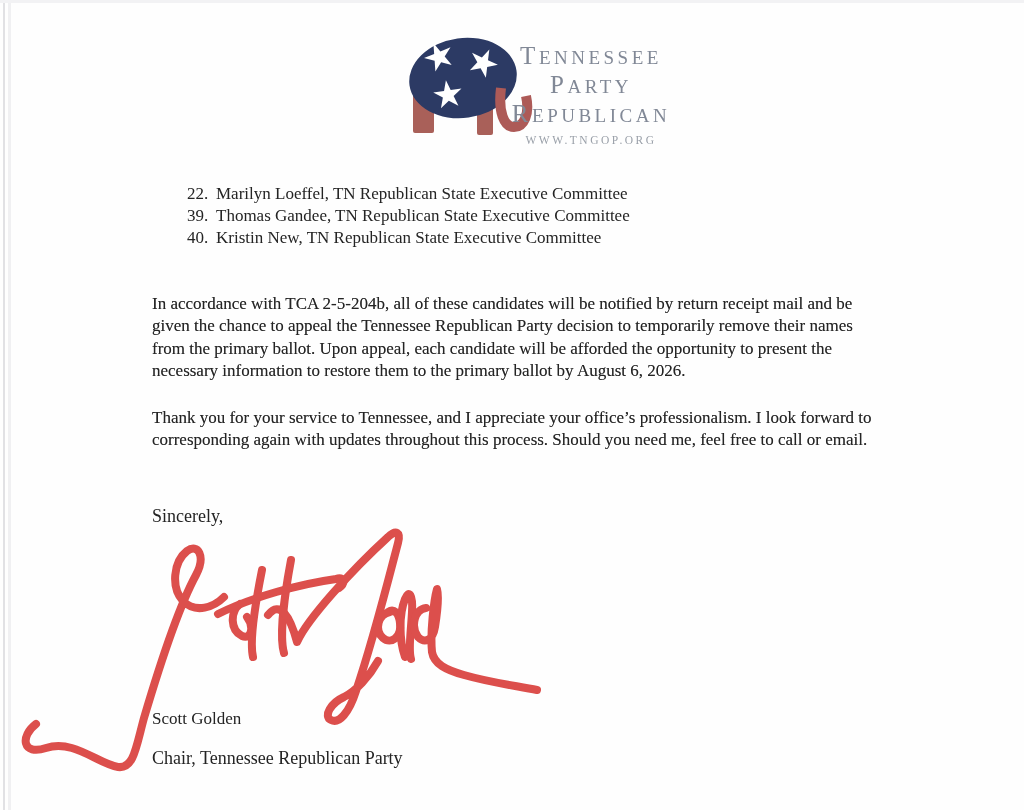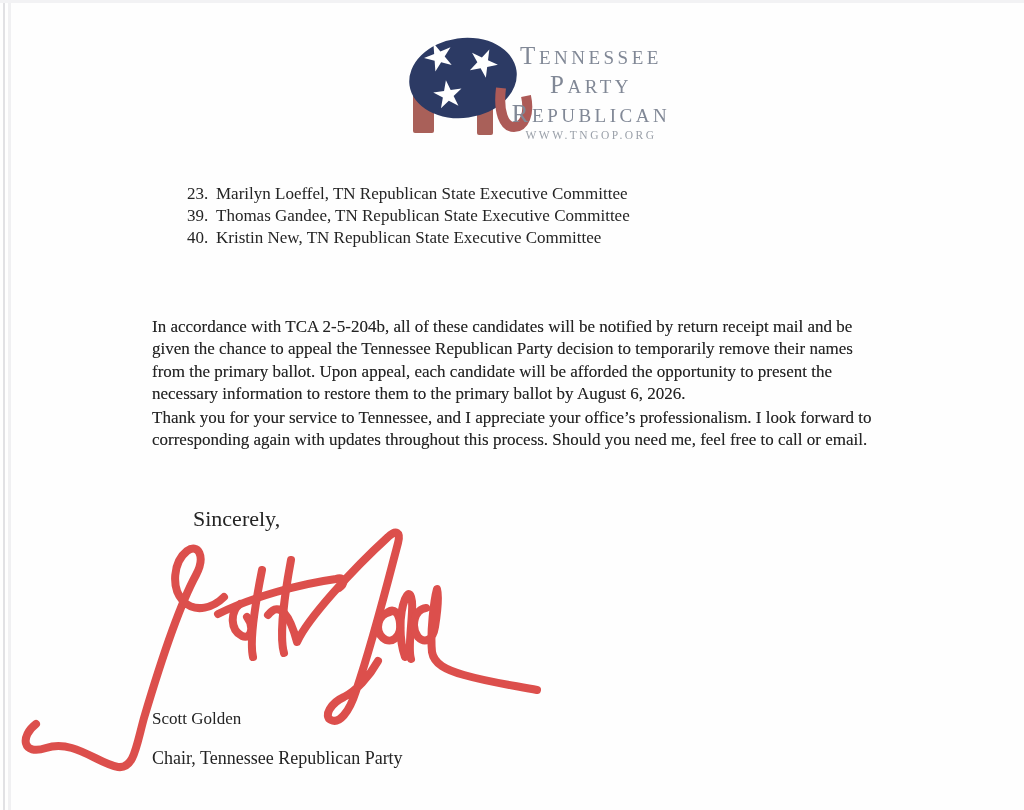--- a/index.html
+++ b/index.html
@@ -30,39 +30,39 @@
   .logo-text{
     position:absolute;left:493px;top:42px;width:196px;
     text-align:center;color:#818896;
   }
   .org-line{
     font-size:19px;line-height:27px;letter-spacing:3.5px;
     text-transform:uppercase;white-space:nowrap;
   }
   .org-line::first-letter{font-size:25px;}
   .logo-site{
-    font-size:11.5px;letter-spacing:2.5px;
+    margin-top:5px;font-size:11.5px;letter-spacing:2.5px;
     color:#9aa0a9;text-transform:uppercase;white-space:nowrap;
   }
 
   
   .recipients{position:absolute;left:187px;top:183px;font-size:17px;line-height:22px;}
   .list-row{white-space:nowrap;}
   .list-num{display:inline-block;width:29px;}
 
   
   .para{
     position:absolute;left:152px;width:790px;
     font-size:17px;line-height:22.3px;
     white-space:pre-line;
     text-shadow:0 0 .4px rgba(40,40,40,.45);
   }
-  .p1{top:316px;}
+  .p1{top:293px;}
   .p2{top:407px;}
-  .valediction{position:absolute;left:152px;top:506px;font-size:22px;margin-left:41px;}
+  .valediction{position:absolute;left:152px;top:506px;font-size:18px;}
 
   
   .signature{position:absolute;left:15px;top:520px;}
   .signer-name{position:absolute;left:152px;top:709px;font-size:17px;text-align:right;}
   .signer-title{position:absolute;left:152px;top:748px;font-size:18px;}
 </style>
 </head>
 <body>
 
 <div class="page">
@@ -94,21 +94,21 @@
 
   <div class="logo-text">
     <div class="org-line">TENNESSEE</div>
     <div class="org-line">PARTY</div>
     <div class="org-line">REPUBLICAN</div>
     <div class="logo-site">WWW.TNGOP.ORG</div>
   </div>
 
   <div class="recipients">
     <div class="list-row">
-      <span class="list-num">23.</span><span>Marilyn Loeffel, TN Republican State Executive Committee</span>
+      <span class="list-num">22.</span><span>Marilyn Loeffel, TN Republican State Executive Committee</span>
     </div>
     <div class="list-row">
       <span class="list-num">39.</span><span>Thomas Gandee, TN Republican State Executive Committee</span>
     </div>
     <div class="list-row">
       <span class="list-num">40.</span><span>Kristin New, TN Republican State Executive Committee</span>
     </div>
   </div>
 
   <div class="para p1">In accordance with TCA 2-5-204b, all of these candidates will be notified by return receipt mail and be

